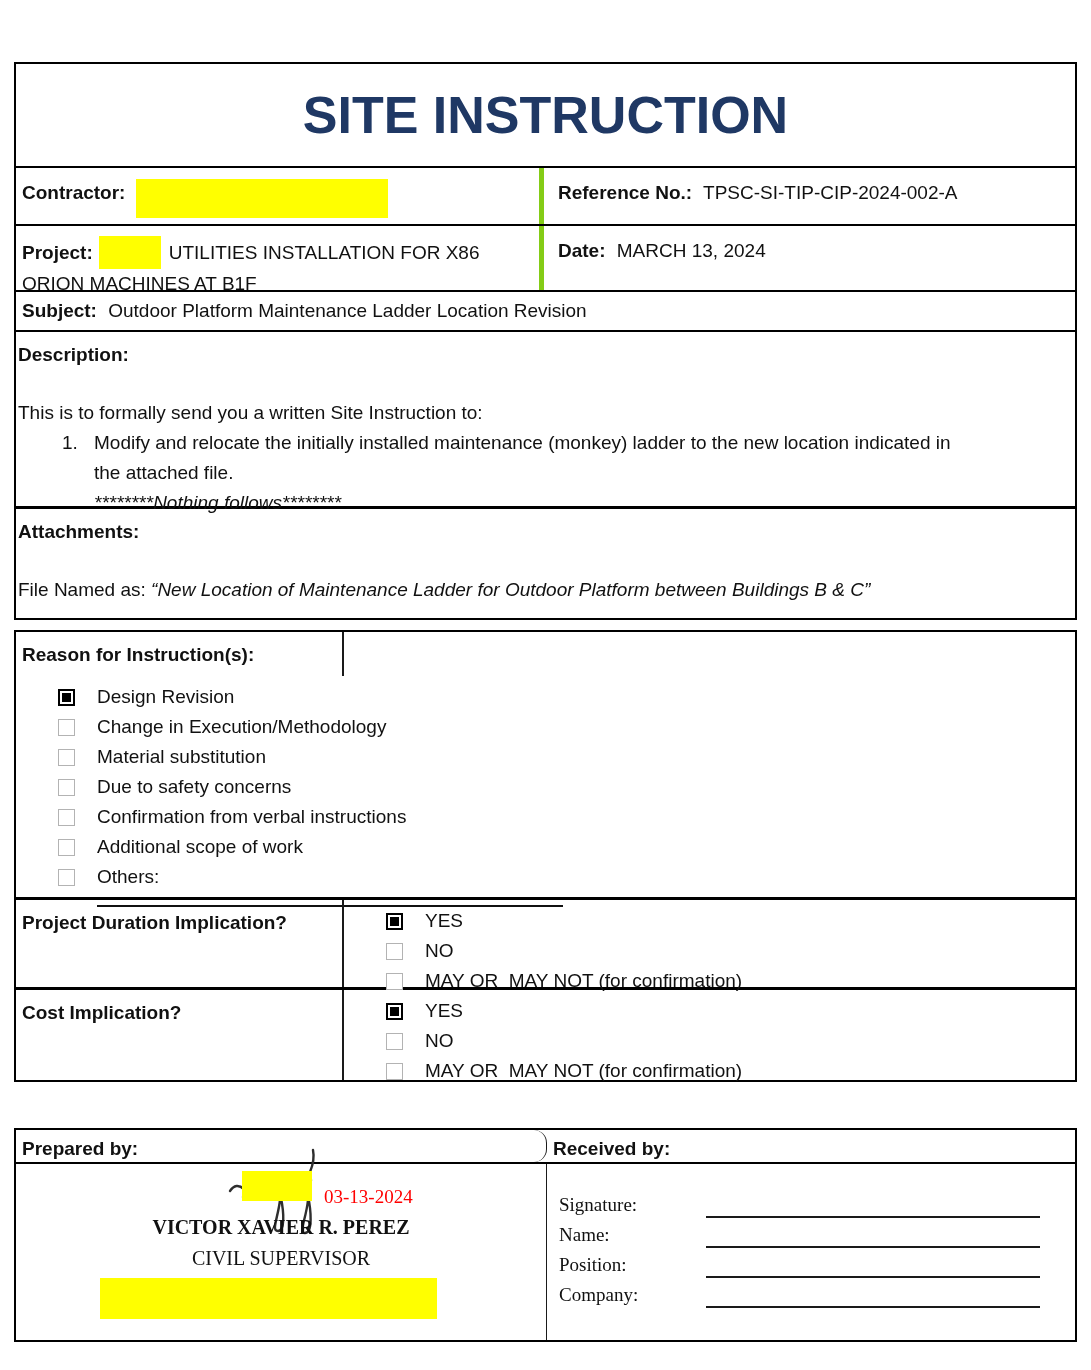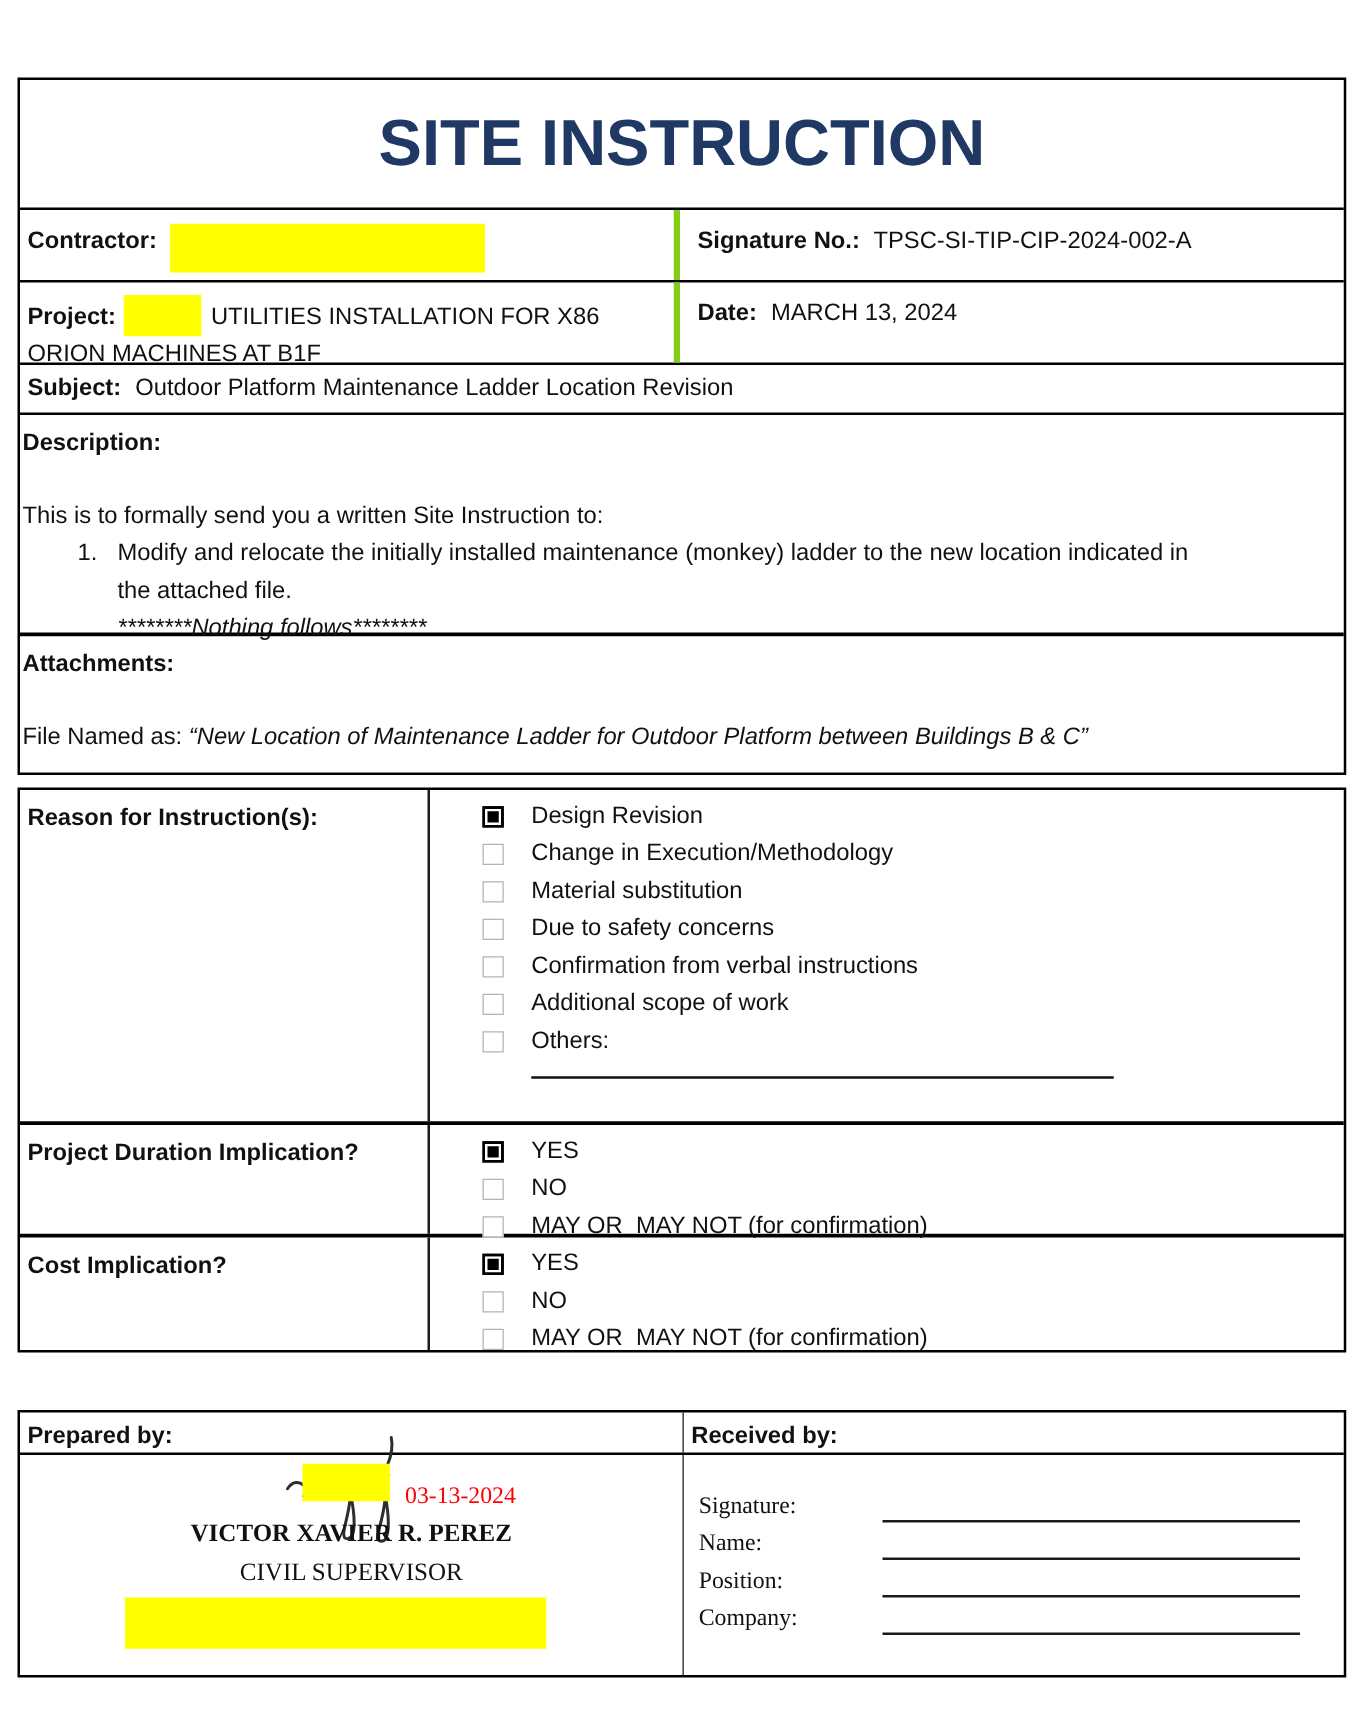--- a/index.html
+++ b/index.html
@@ -46,21 +46,21 @@
   .desc-item .num { width: 32px; text-align: left; margin-left: 44px; flex: 0 0 auto; }
   .desc-item .itxt { max-width: 880px; }
   .nothing { font-style: italic; margin-left: 76px; }
   .attach-file { margin-top: 28px; }
   .attach-file .quote { font-style: italic; }
 
   
   .t2 { top: 630px; }
   .t2 .c-left  { width: 328px; border-right: 2px solid #1a1a1a; padding: 8px 8px 6px 6px; }
   .t2 .c-right { flex: 1; padding: 6px 24px 6px 42px; }
-  .rA { height: 265px; }
+  .rA { height: 265px; flex-direction: column; }
   .rB { height: 90px; }
   .rC { height: 93px; }
 
   .opt { display: flex; align-items: center; height: 30px; }
   .opt-label { font-size: 19px; line-height: 30px; margin-left: 22px; white-space: pre-wrap; }
   .cb {
     width: 17px; height: 17px; flex: 0 0 auto;
     border: 1px solid #b3b3b3; background: #fff; display: inline-block;
   }
   .cb[data-checked="true"] {
@@ -68,21 +68,21 @@
     box-shadow: inset 0 0 0 2px #fff;
   }
   .others-line {
     margin-left: 39px; width: 466px; height: 15px;
     border-bottom: 2px solid #111;
   }
 
   
   .t3 { top: 1128px; }
   .t3-head { height: 32px; }
-  .t3-head .c-left, .t3-head .c-right { padding: 4px 10px 2px 6px; }
+  .t3-head .c-left, .t3-head .c-right { padding: 4px 10px 2px 6px; border-radius: 13px; }
   .t3 .c-left { width: 531px; border-right: 1px solid #1a1a1a; }
   .t3-body { height: 178px; font-family: Liberation Serif, serif; }
   .t3-body .c-left { padding: 0; }
 
   .sig-cell { position: relative; height: 100%; }
   .sig-scribble { position: absolute; left: 200px; top: -20px; width: 140px; height: 100px; }
   .redact-sign { position: absolute; left: 226px; top: 7px; width: 70px; height: 30px; }
   .sig-date { position: absolute; left: 308px; top: 22px; font-size: 19px; color: #FF0000; }
   .sig-name { position: absolute; top: 52px; left: 0; right: 0; text-align: center; font-weight: bold; font-size: 20px; }
   .sig-pos  { position: absolute; top: 83px; left: 0; right: 0; text-align: center; font-size: 20px; }
@@ -102,21 +102,21 @@
     <div class="t1-title">
       <h1 class="doc-title">SITE INSTRUCTION</h1>
     </div>
 
     <div class="row r-contractor bt2">
       <div class="c-left fs">
         <span class="lbl">Contractor:</span>
         <span class="redact redact-contractor"></span>
       </div>
       <div class="c-right fs">
-        <span class="lbl">Signature No.:</span>
+        <span class="lbl">Reference No.:</span>
         <span class="val">TPSC-SI-TIP-CIP-2024-002-A</span>
       </div>
     </div>
 
     <div class="row r-project bt2">
       <div class="c-left fs">
         <div>
           <span class="lbl">Project:</span><span class="redact redact-project"></span><span class="val">UTILITIES INSTALLATION FOR X86</span>
         </div>
         <div class="val">ORION MACHINES AT B1F</div>

